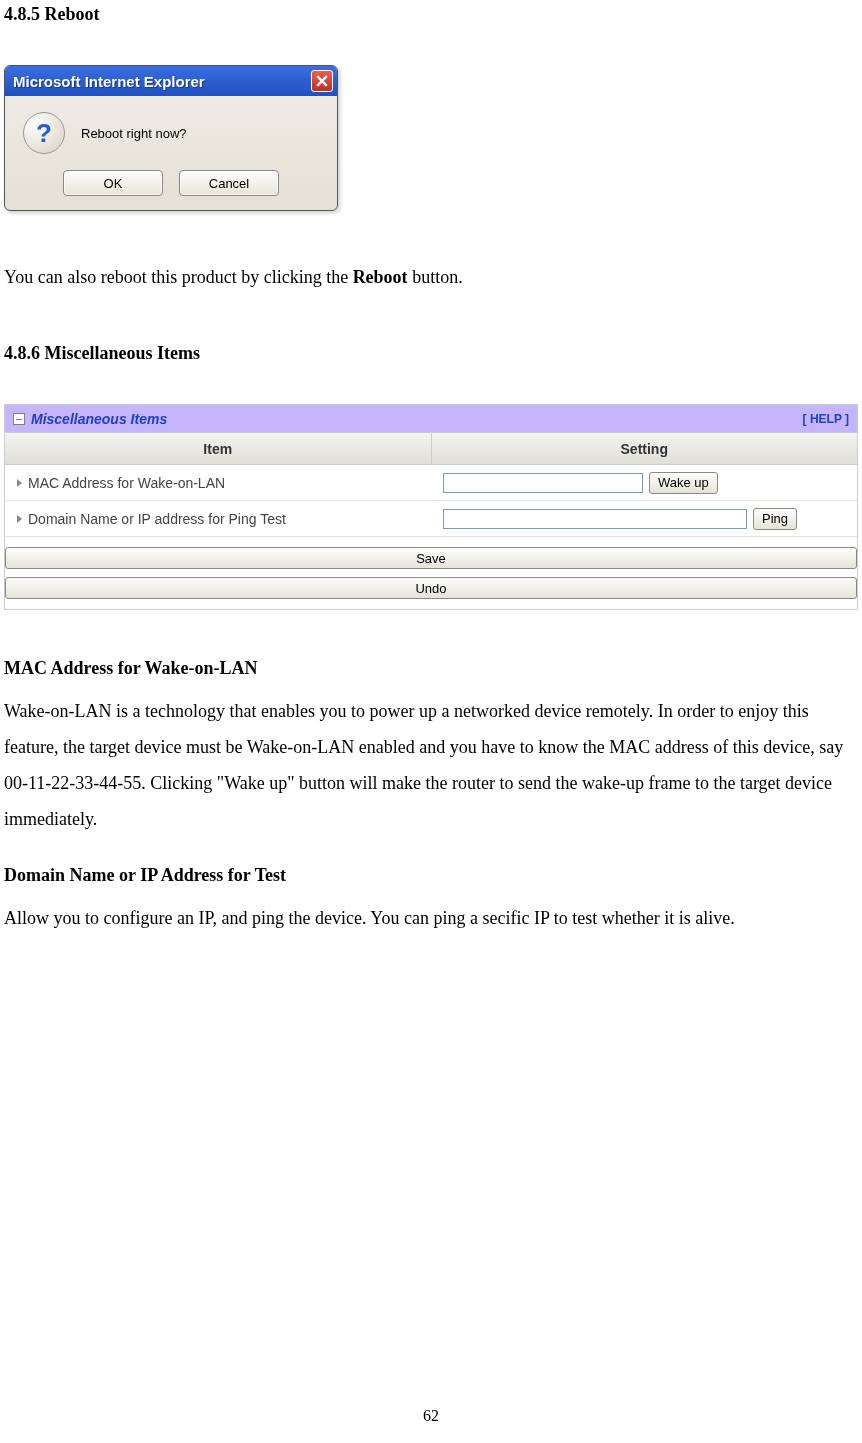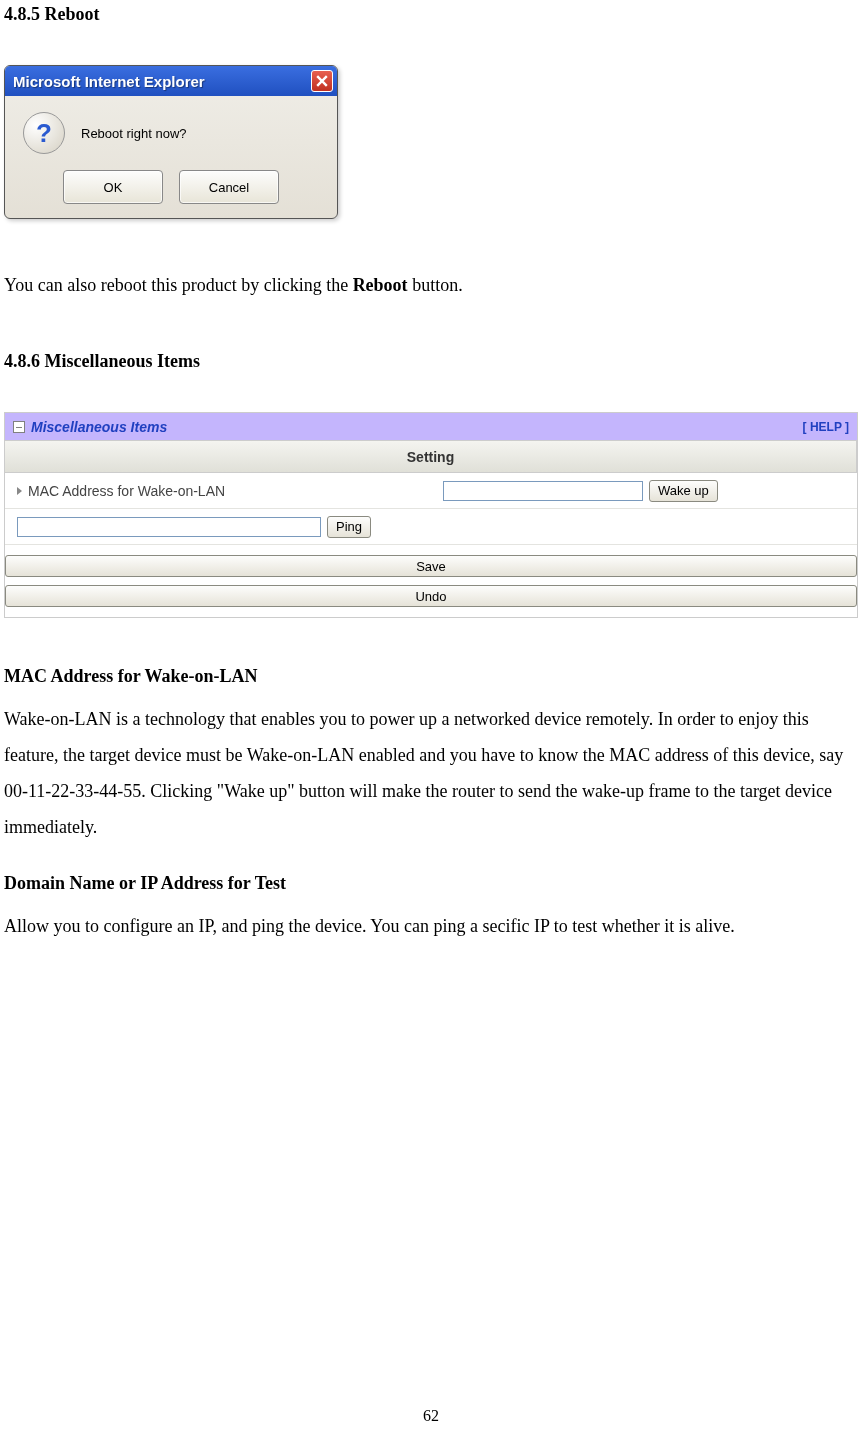--- a/index.html
+++ b/index.html
@@ -81,21 +81,21 @@
       color: #000;
     }
     .dialog-buttons {
       display: flex;
       justify-content: center;
       gap: 16px;
       padding: 6px 0 14px 0;
     }
     .dialog-btn {
       width: 100px;
-      height: 34px;
+      height: 26px;
       font-family: Tahoma, Arial, sans-serif;
       font-size: 13px;
       background: linear-gradient(#fdfdfc, #e8e5d8);
       border: 1px solid #888;
       border-radius: 4px;
       box-shadow: inset 0 0 0 1px rgba(255,255,255,0.7);
       cursor: pointer;
     }
     .para {
       line-height: 2;
@@ -259,33 +259,38 @@
 
 <div class="misc-panel">
   <div class="misc-titlebar">
     <span class="misc-title">
       <span class="misc-title-icon"></span>
       <span>Miscellaneous Items</span>
     </span>
     <span class="misc-help">[ HELP ]</span>
   </div>
   <div class="misc-header-row">
+    <div>Item</div>
     <div>Setting</div>
   </div>
   <div class="misc-row">
     <div class="misc-row-label">
       <span class="tri"></span>
       <span>MAC Address for Wake-on-LAN</span>
     </div>
     <div class="misc-row-setting">
       <input class="misc-input mac" value="" style="">
       <button class="ui-btn">Wake up</button>
     </div>
   </div>
   <div class="misc-row">
+    <div class="misc-row-label">
+      <span class="tri"></span>
+      <span>Domain Name or IP address for Ping Test</span>
+    </div>
     <div class="misc-row-setting">
       <input class="misc-input ping" value="" style="">
       <button class="ui-btn">Ping</button>
     </div>
   </div>
   <div class="misc-footer">
     <button class="ui-btn">Save</button>
     <button class="ui-btn">Undo</button>
   </div>
 </div>

